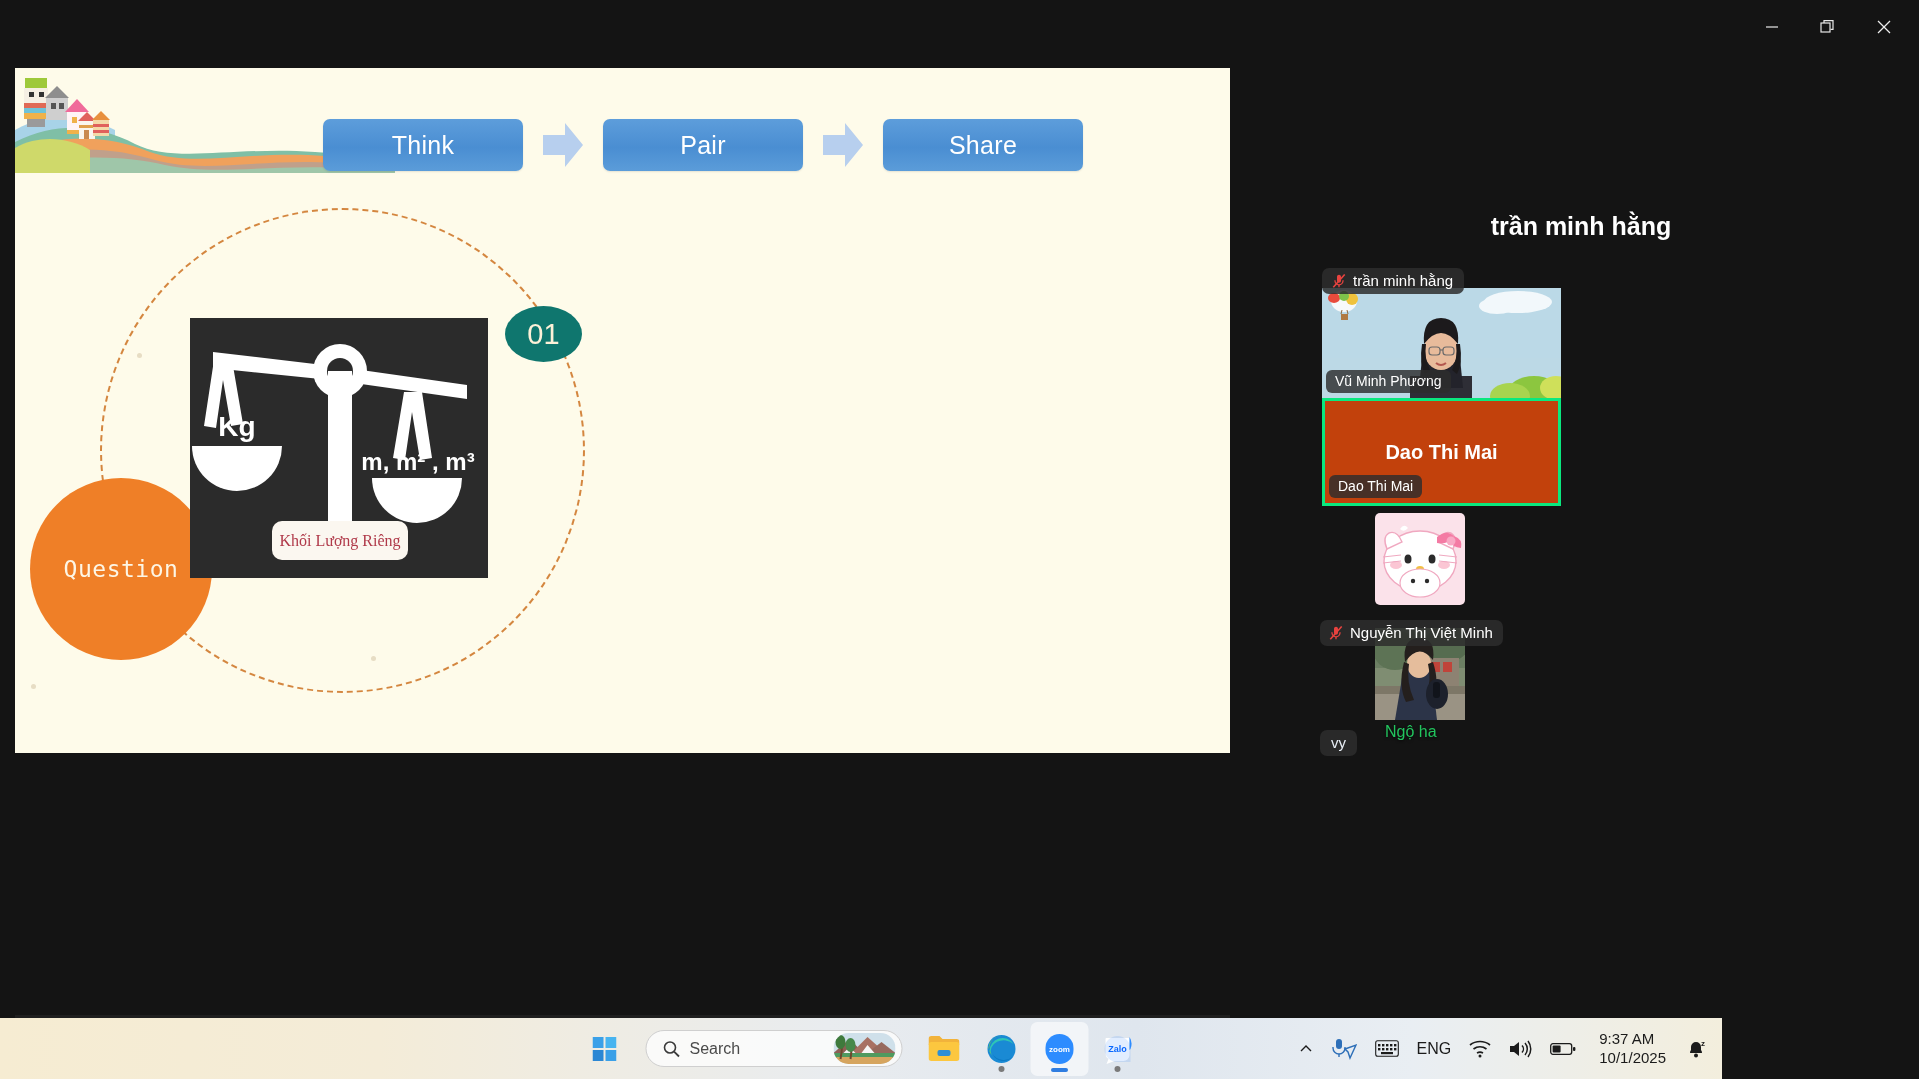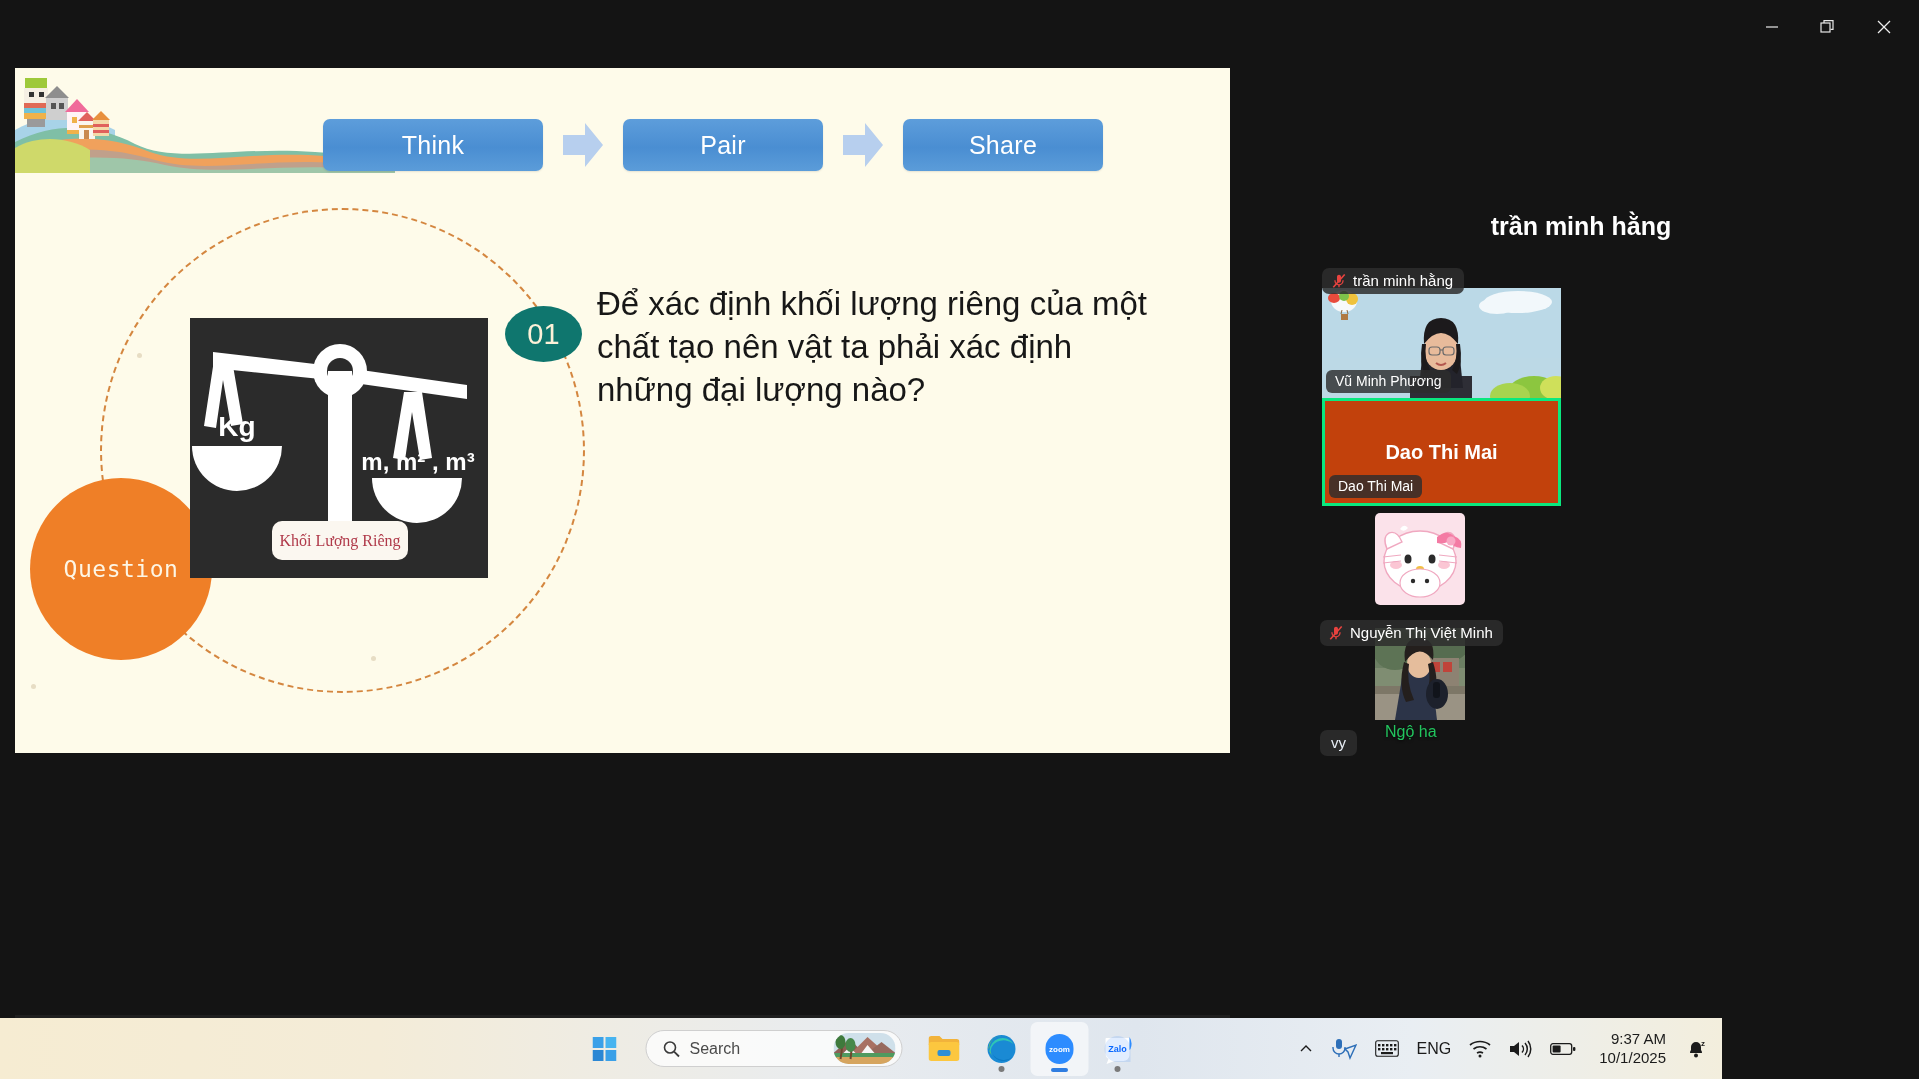--- a/index.html
+++ b/index.html
@@ -50,21 +50,21 @@
   
   #tps { position: absolute; left: 308px; top: 48px; width: 780px; height: 58px;
          display: flex; align-items: center; }
   .tps-box {
     height: 52px; border-radius: 7px;
     background: linear-gradient(180deg, #5d9ddb 0%, #4a8ed2 55%, #5b9cd9 100%);
     color: #ffffff; display: flex; align-items: center; justify-content: center;
     font-size: 25px; letter-spacing: .3px;
     box-shadow: 0 1px 2px rgba(0,0,0,.10);
   }
-  #tps-think { width: 220px; }
+  #tps-think { width: 200px; }
   #tps-pair  { width: 200px; }
   #tps-share { width: 200px; }
   .tps-arrow { width: 40px; height: 44px; margin: 0 20px; flex: 0 0 auto; }
 
   
   #dashed-circle {
     position: absolute; left: 85px; top: 140px;
     width: 485px; height: 485px; border-radius: 50%;
     border: 2px dashed #d4863f;
   }
@@ -234,21 +234,21 @@
     display: flex; align-items: center; gap: 0;
     padding-right: 6px;
   }
   .tray-item {
     height: 48px; padding: 0 9px; border-radius: 5px;
     display: flex; align-items: center; justify-content: center;
     cursor: pointer; color: #1b1b1b;
   }
   #tray-lang { font-size: 16px; }
   #tray-clock {
-    display: flex; flex-direction: column; align-items: flex-end;
+    display: flex; flex-direction: column; 
     justify-content: center; line-height: 1.25;
     font-size: 15px; color: #1b1b1b; padding: 0 10px 0 14px;
     height: 48px; border-radius: 5px; cursor: pointer;
   }
 </style>
 </head>
 <body>
 
 <div id="zoom-window">
 
@@ -362,21 +362,20 @@
 
         <text x="228" y="152" fill="#ffffff" font-family="Liberation Sans, sans-serif" font-size="24" font-weight="bold" text-anchor="middle">m, m² , m³</text>
 
         <rect x="82" y="203" width="136" height="39" rx="10" fill="#fbf7f0"></rect>
         <text x="150" y="228" fill="#b03a4a" font-family="Liberation Serif, serif" font-size="16" text-anchor="middle">Khối Lượng Riêng</text>
       </svg>
     </div>
 
     <div id="badge-01">01</div>
 
-    <div id="question-text">Để xác định khối lượng riêng của một chất tạo nên vật ta phải xác định những đại lượng nào?</div>
   </div>
 
   <div id="ctrl-sliver"></div>
 
   <div id="participants">
     <div id="active-speaker-name">trần minh hằng</div>
   </div>
 
   <div id="tile-hang-tag">
     <svg class="mute-ico" viewBox="0 0 16 16">

